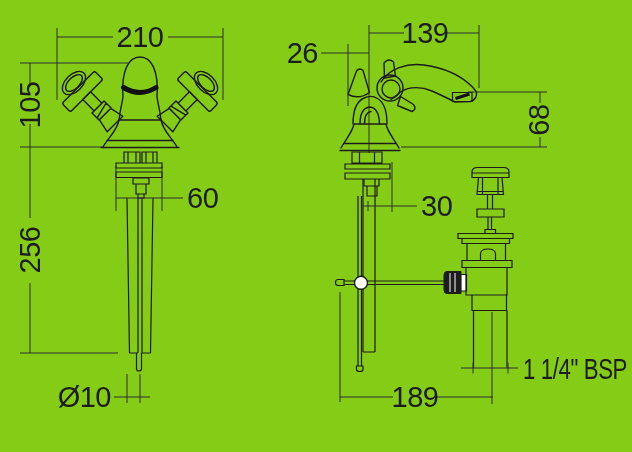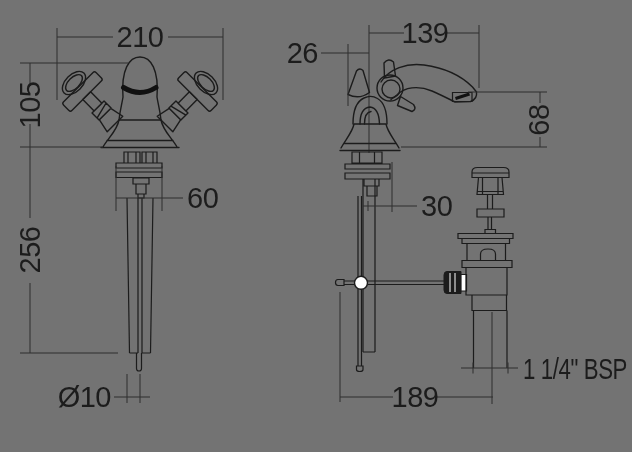--- a/index.html
+++ b/index.html
@@ -1,16 +1,16 @@
 <!DOCTYPE html>
 <html><head>
 <meta charset="utf-8">
 <style>
   html,body{margin:0;padding:0;background:#fff;}
-  .canvas{position:relative;width:632px;height:452px;background:#737373;overflow:hidden;}
+  .canvas{position:relative;width:632px;height:452px;background:#84cc16;overflow:hidden;}
   svg{display:block;}
   svg text{
     font-family:"Liberation Sans", sans-serif;
     font-size:29px;
     fill:#1c1c1c;
     letter-spacing:-0.5px;
   }
   .ol{stroke:#1c1c1c;stroke-width:1.4;fill:none;stroke-linejoin:round;stroke-linecap:round;}
   .ol2{stroke:#1c1c1c;stroke-width:1.2;fill:none;stroke-linejoin:miter;stroke-linecap:butt;}
   .dl{stroke:#2e2e2e;stroke-width:1;fill:none;stroke-linecap:butt;}

